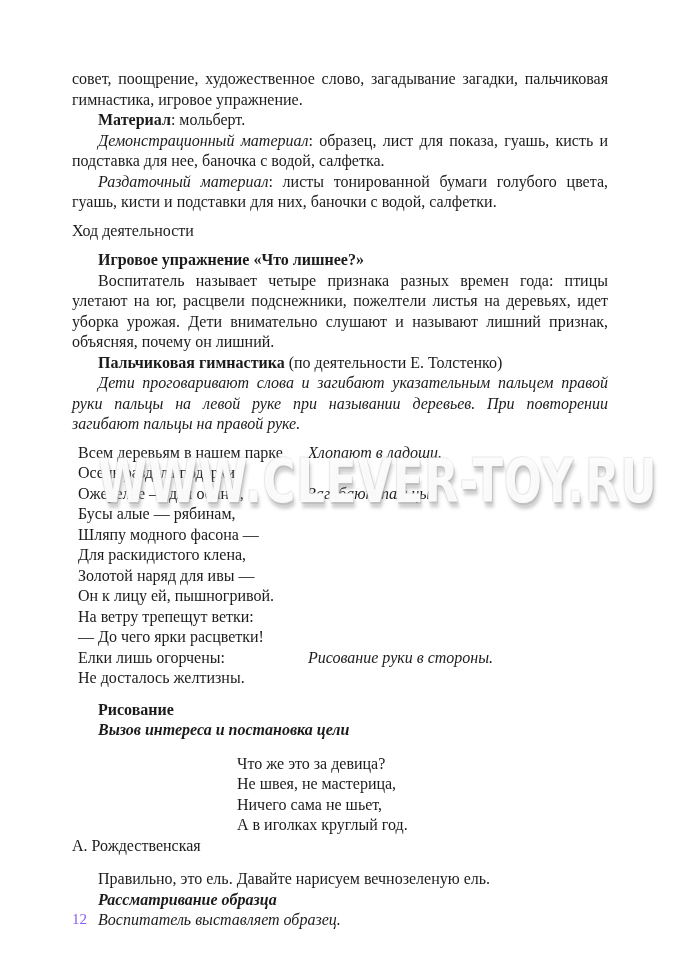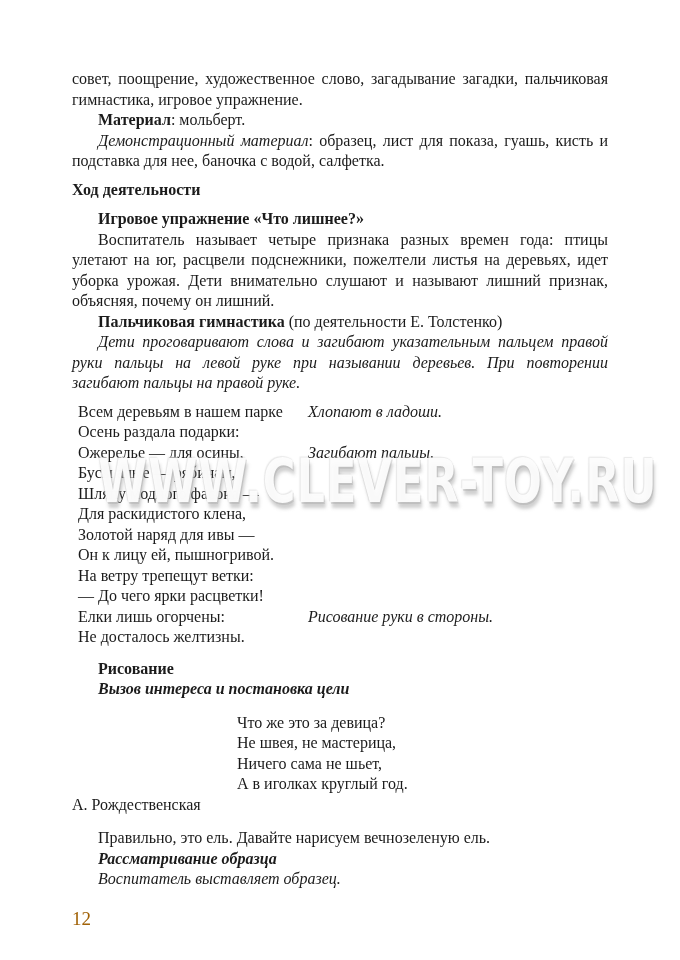--- a/index.html
+++ b/index.html
@@ -30,21 +30,21 @@
     text-indent: 26px;
   }
   p.no-indent { text-indent: 0; }
 
   .bold { font-weight: bold; }
   .italic { font-style: italic; }
   .bold-italic { font-weight: bold; font-style: italic; }
 
   .section-heading {
     text-align: right;
-    font-weight: bold;
+    font-weight: normal;
     text-indent: 0 !important;
     margin: 8px 0 9px 0 !important;
   }
 
   
   .poem {
     margin: 8px 0 10px 6px;
   }
   .poem-row { display: flex; align-items: baseline; }
   .poem-row .verse {
@@ -70,22 +70,22 @@
     text-align: left !important;
     text-indent: 0 !important;
   }
 
   .answer-block { margin-top: 13px; }
 
   .page-number {
     position: absolute;
     left: 72px;
     top: 893px;
-    font-size: 19px;
-    color: #a16207;
+    font-size: 15px;
+    color: #8b5cf6;
   }
 
   .watermark {
     position: absolute;
     left: 98px;
     top: 452px;
     z-index: 5;
     pointer-events: none;
     white-space: nowrap;
     font-family: "DejaVu Sans", sans-serif;
@@ -108,20 +108,21 @@
 <div class="page">
 
   <div class="content">
 
     <p class="no-indent">совет, поощрение, художественное слово, загадывание загадки, пальчиковая гимнастика, игровое упражнение.</p>
 
     <p><span class="bold">Материал</span><span>: мольберт.</span></p>
 
     <p><span class="italic">Демонстрационный материал</span><span>: образец, лист для показа, гуашь, кисть и подставка для нее, баночка с водой, салфетка.</span></p>
 
+    <p><span class="italic">Раздаточный материал</span><span>: листы тонированной бумаги голубого цвета, гуашь, кисти и подставки для них, баночки с водой, салфетки.</span></p>
 
     <p class="section-heading">Ход деятельности</p>
 
     <p class="bold">Игровое упражнение «Что лишнее?»</p>
 
     <p>Воспитатель называет четыре признака разных времен года: птицы улетают на юг, расцвели подснежники, пожелтели листья на деревьях, идет уборка урожая. Дети внимательно слушают и называют лишний признак, объясняя, почему он лишний.</p>
 
     <p><span class="bold">Пальчиковая гимнастика</span><span> (по деятельности Е. Толстенко)</span></p>
 
     <p class="italic">Дети проговаривают слова и загибают указательным пальцем правой руки пальцы на левой руке при назывании деревьев. При повторении загибают пальцы на правой руке.</p>

